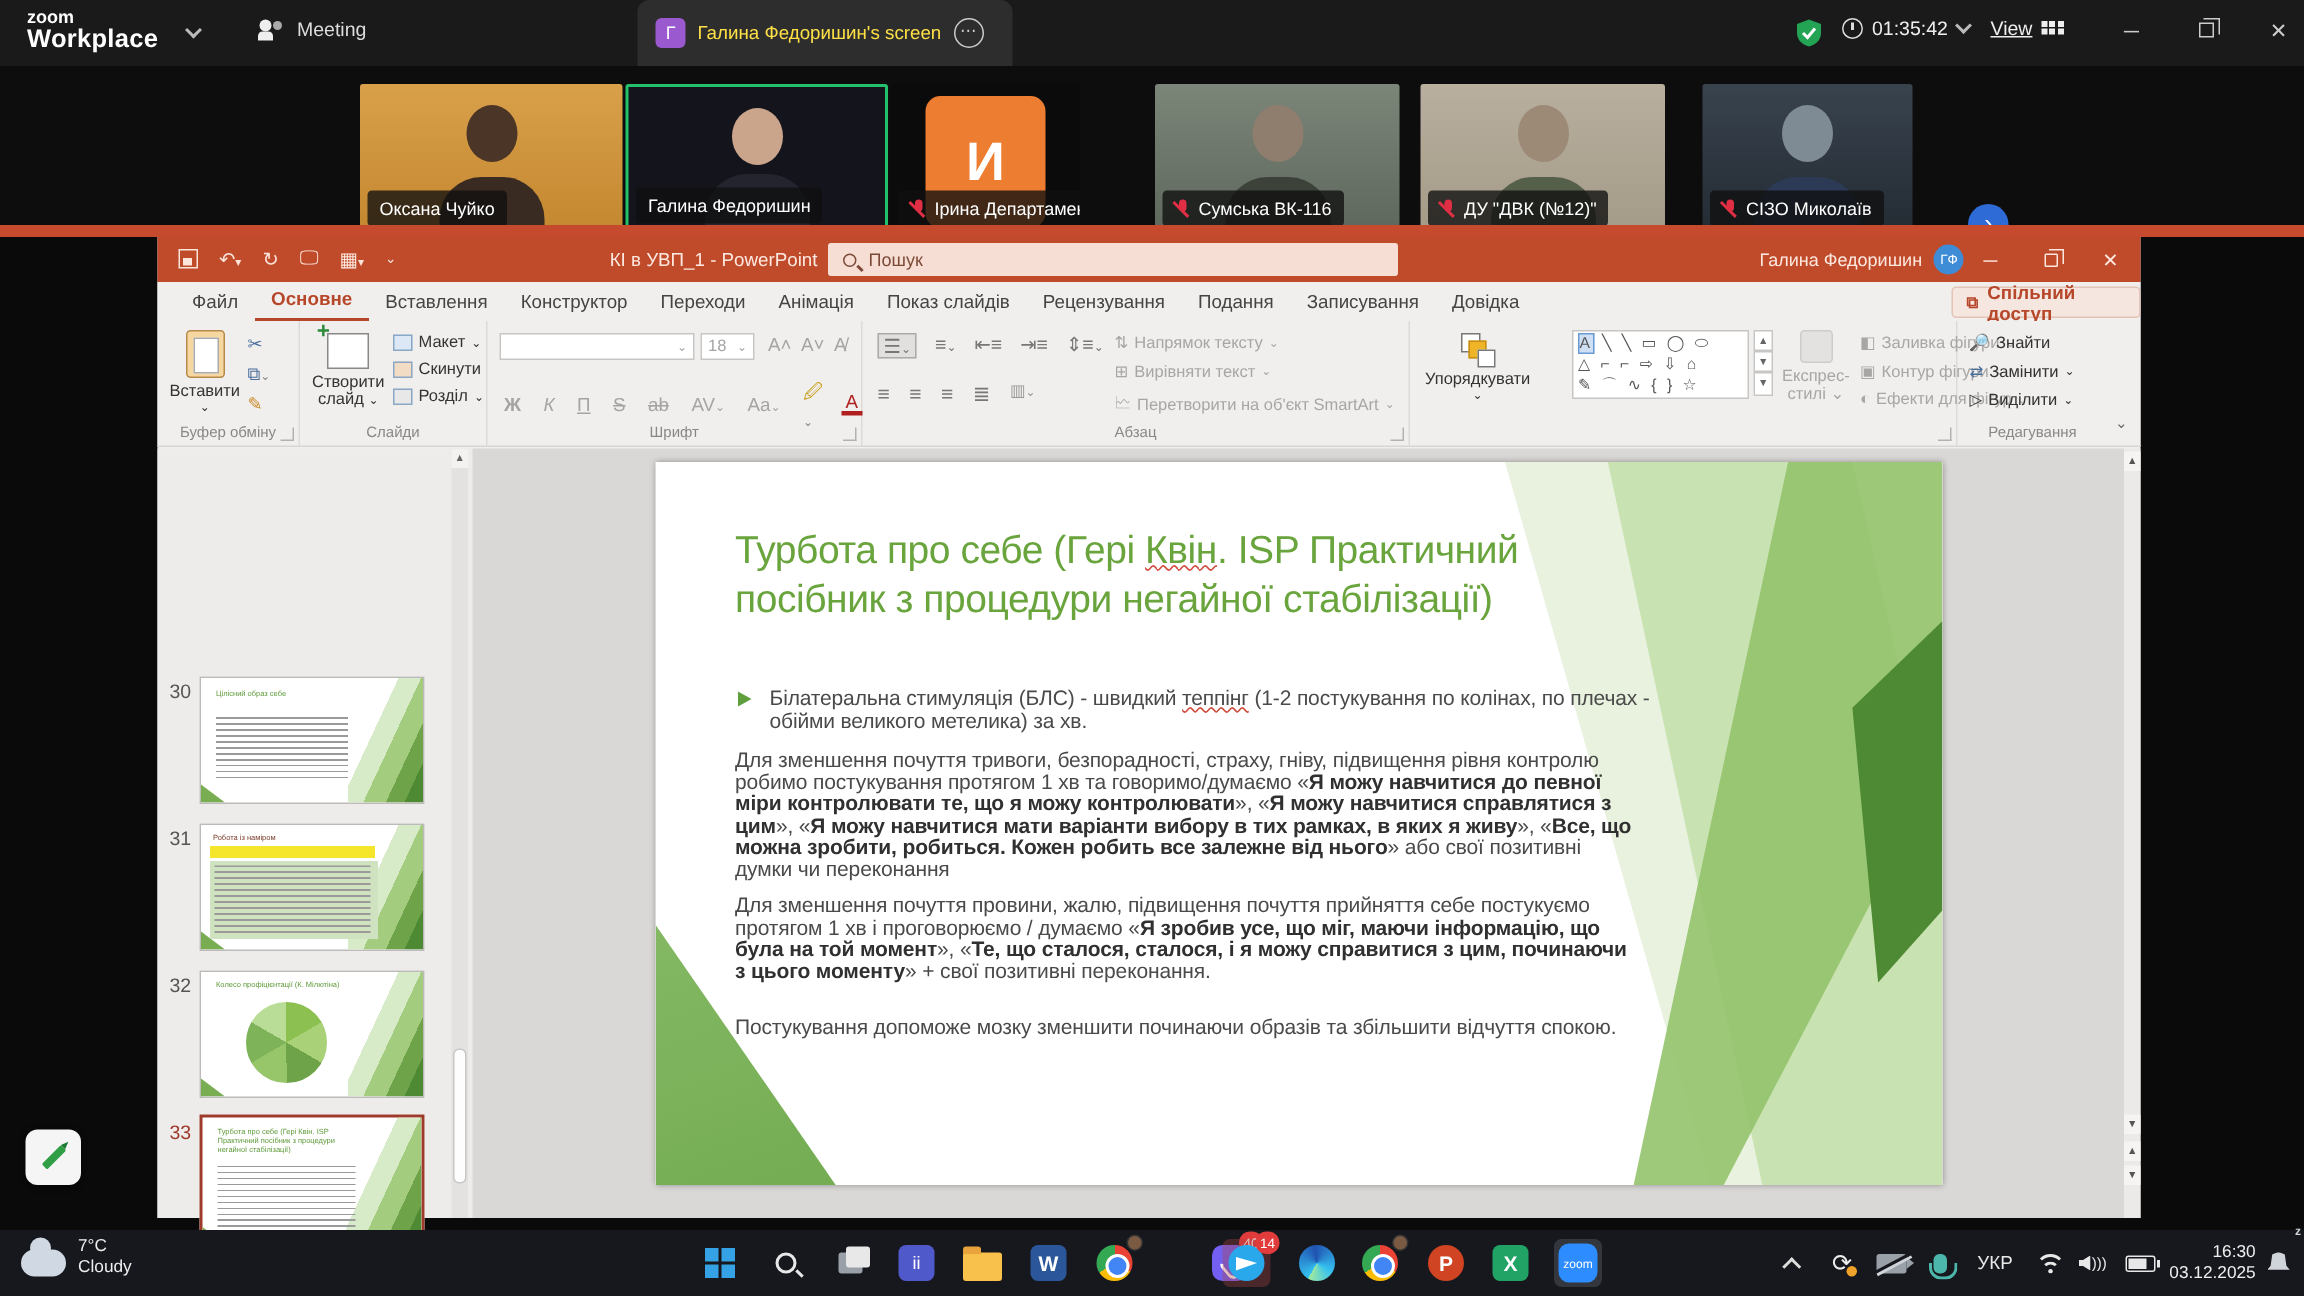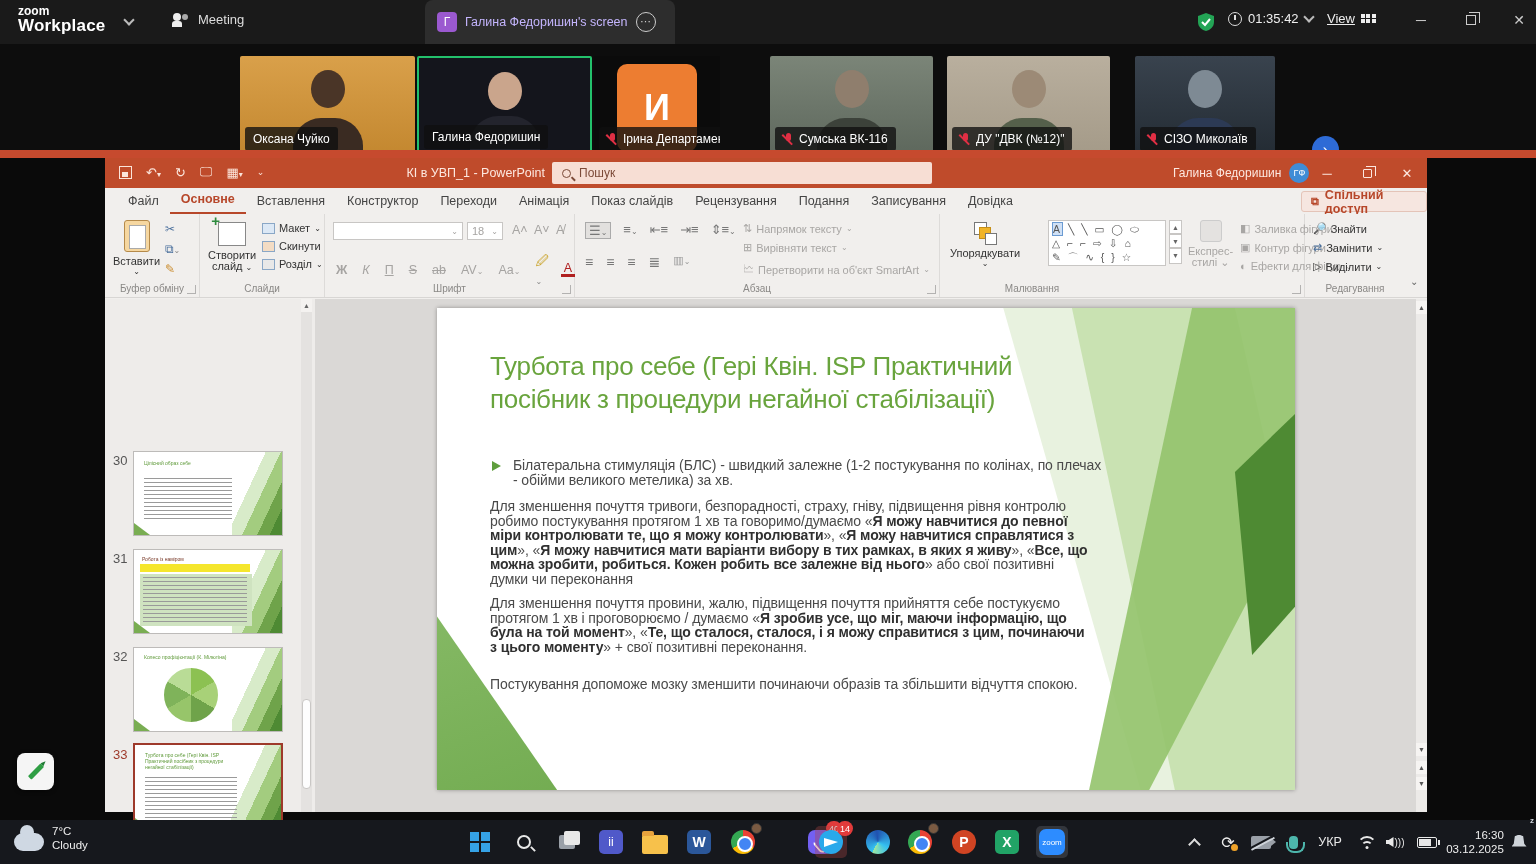--- a/index.html
+++ b/index.html
@@ -15,21 +15,21 @@
   .chev{display:inline-block;width:8px;height:8px;border-right:2px solid #bbb;border-bottom:2px solid #bbb;transform:rotate(45deg);}
   .ztab{display:flex;align-items:center;gap:8px;color:#ddd;font-size:13px;}
   #meet-tab{left:172px;top:12px;}
   .people-ico{width:18px;height:14px;position:relative;}
   .people-ico:before,.people-ico:after{content:"";position:absolute;background:#eee;border-radius:50% 50% 2px 2px;}
   .people-ico:before{left:1px;top:0;width:8px;height:8px;border-radius:50%;}
   .people-ico:after{left:0;top:8px;width:10px;height:6px;border-radius:3px 3px 0 0;}
   .people-ico i{position:absolute;right:2px;top:1px;width:6px;height:6px;background:#aaa;border-radius:50%;}
   #screen-tab{left:425px;top:0;width:250px;height:44px;background:#2d2d2d;border-radius:8px 8px 0 0;display:flex;align-items:center;gap:8px;padding:0 12px;}
   .gavatar{width:20px;height:20px;border-radius:4px;background:#9b59d0;color:#fff;font-size:12px;display:flex;align-items:center;justify-content:center;}
-  #screen-tab .lbl{font-size:12.5px;color:#c4b5fd;white-space:nowrap;}
+  #screen-tab .lbl{font-size:12.5px;color:#fde047;white-space:nowrap;}
   .dots-circle{width:20px;height:20px;border:1.5px solid #ccc;border-radius:50%;color:#ccc;font-size:11px;line-height:17px;text-align:center;}
   #shield{left:1196px;top:12px;width:20px;height:20px;}
   #ztime{left:1228px;top:11px;display:flex;align-items:center;gap:6px;font-size:13px;color:#eee;}
   .clock-ico{width:14px;height:14px;border:1.5px solid #ddd;border-radius:50%;position:relative;}
   .clock-ico:before{content:"";position:absolute;left:5px;top:2px;width:1.5px;height:5px;background:#ddd;}
   #zview{left:1327px;top:11px;display:flex;align-items:center;gap:6px;font-size:13px;color:#eee;text-decoration:underline;}
   .grid-ico{display:grid;grid-template-columns:4px 4px 4px;grid-gap:1.5px;}
   .grid-ico i{width:4px;height:4px;background:#eee;}
   .winbtn{top:0;width:46px;height:40px;color:#ccc;font-size:14px;display:flex;align-items:center;justify-content:center;}
   .restore-ico{width:10px;height:10px;border:1.5px solid #ccc;position:relative;}
@@ -110,21 +110,21 @@
   
   #canvas{left:210px;top:141px;width:1101px;height:513px;background:#dad8d6;}
   #slide{position:absolute;left:122px;top:9px;width:858px;height:482px;background:#fff;box-shadow:0 0 4px rgba(0,0,0,.35);overflow:hidden;}
   .dec{position:absolute;top:0;right:0;width:100%;height:100%;}
   .d1{clip-path:polygon(66% 0,100% 0,100% 100%,82% 100%);background:#e8f2df;}
   .d2{clip-path:polygon(74% 0,93% 0,100% 55%,100% 100%,86% 100%);background:#c9e2b2;}
   .d3{clip-path:polygon(88% 0,100% 0,100% 42%,83% 100%,76% 100%);background:#93c36b;opacity:.9;}
   .d4{clip-path:polygon(93% 34%,100% 22%,100% 62%,95% 72%);background:#4e8a33;}
   .d5{clip-path:polygon(0 64%,0 100%,14% 100%);background:linear-gradient(160deg,#9cc97c,#5f9e3d);}
   #slide-title{position:absolute;left:53px;top:42px;width:620px;font-size:26px;line-height:33px;color:#69a43d;letter-spacing:-.3px;}
-  .sp{text-decoration-style:wavy;text-decoration-color:#d04a3a;text-decoration-thickness:1px;}
+  .sp{text-decoration:underline;text-decoration-style:wavy;text-decoration-color:#d04a3a;text-decoration-thickness:1px;}
   .slide-body{position:absolute;font-size:14px;line-height:14.6px;color:#4a4a4a;letter-spacing:-.1px;}
   .rb{font-weight:bold;color:#303030;}
   .bullet-tri{position:absolute;width:0;height:0;border-left:9px solid #5f9e3d;border-top:5px solid transparent;border-bottom:5px solid transparent;}
   #cscroll{left:1311px;top:141px;width:11px;height:513px;background:#eceae8;}
   #cscroll .arr{position:absolute;left:0;width:11px;height:13px;color:#555;font-size:7px;text-align:center;line-height:13px;background:#f6f4f2;}
 
   
   #taskbar{left:0;top:820px;width:1536px;height:44px;background:#16181d;display:block;color:#fff;}
   #weather{position:absolute;left:14px;top:4px;display:flex;align-items:center;gap:8px;}
   .cloud{width:30px;height:18px;background:#cfd8e3;border-radius:10px;position:relative;margin-top:8px;}
@@ -439,21 +439,20 @@
         <div class="bigbtn dis-lab" style="left:248px;top:6px;color:#a8a6a4">
           <span style="width:22px;height:22px;background:#e4e2e0;border:1px solid #ccc;border-radius:3px"></span>
           <span>Експрес-</span>
           <span style="margin-top:-4px"><span>стилі</span> ⌄</span>
         </div>
         <div class="smallcol" style="left:300px;top:8px;width:140px">
           <span class="rsm dis-lab">◧ <span>Заливка фігури</span> <span style="font-size:8px">⌄</span></span>
           <span class="rsm dis-lab">▣ <span>Контур фігури</span> <span style="font-size:8px">⌄</span></span>
           <span class="rsm dis-lab">◐ <span>Ефекти для фігур</span> <span style="font-size:8px">⌄</span></span>
         </div>
-        <span class="glabel" style="left:-180px">Малювання</span>
         <span class="launcher"></span>
       </div>
 
       <div class="rgroup" style="left:1200px;width:100px;border-right:none">
         <div class="smallcol" style="left:8px;top:8px">
           <span class="rsm">🔎 <span>Знайти</span></span>
           <span class="rsm">
               <span style="color:#4a6f9c">⇄</span> 
               <span>Замінити</span> 
               <span style="font-size:8px">⌄</span>
@@ -512,21 +511,21 @@
 
     <div id="canvas" class="abs">
       <div id="slide">
         <div class="dec d1"></div>
         <div class="dec d2"></div>
         <div class="dec d3"></div>
         <div class="dec d4"></div>
         <div class="dec d5"></div>
         <div id="slide-title"><span>Турбота про себе (Гері </span><span class="sp">Квін</span><span>. ISP Практичний посібник з процедури негайної стабілізації)</span></div>
         <span class="bullet-tri" style="left:55px;top:153px"></span>
-        <div class="slide-body" style="left:76px;top:150px;width:592px"><span>Білатеральна стимуляція (БЛС) - швидкий </span><span class="sp">залежне</span><span> (1-2 постукування по колінах, по плечах - обійми великого метелика) за хв.</span></div>
+        <div class="slide-body" style="left:76px;top:150px;width:592px"><span>Білатеральна стимуляція (БЛС) - швидкий </span><span class="sp">теппінг</span><span> (1-2 постукування по колінах, по плечах - обійми великого метелика) за хв.</span></div>
         <div class="slide-body" style="left:53px;top:191px;width:600px"><span>Для зменшення почуття тривоги, безпорадності, страху, гніву, підвищення рівня контролю робимо постукування протягом 1 хв та говоримо/думаємо «</span><span class="rb">Я можу навчитися до певної міри контролювати те, що я можу контролювати</span><span>», «</span><span class="rb">Я можу навчитися справлятися з цим</span><span>», «</span><span class="rb">Я можу навчитися мати варіанти вибору в тих рамках, в яких я живу</span><span>», «</span><span class="rb">Все, що можна зробити, робиться. Кожен робить все залежне від нього</span><span>» або свої позитивні думки чи переконання</span></div>
         <div class="slide-body" style="left:53px;top:288px;width:600px"><span>Для зменшення почуття провини, жалю, підвищення почуття прийняття себе постукуємо протягом 1 хв і проговорюємо / думаємо «</span><span class="rb">Я зробив усе, що міг, маючи інформацію, що була на той момент</span><span>», «</span><span class="rb">Те, що сталося, сталося, і я можу справитися з цим, починаючи з цього моменту</span><span>» + свої позитивні переконання.</span></div>
         <div class="slide-body" style="left:53px;top:369px;width:600px">Постукування допоможе мозку зменшити починаючи образів та збільшити відчуття спокою.</div>
       </div>
     </div>
     <div id="cscroll" class="abs">
       <span class="arr" style="top:2px">▲</span>
       <span class="arr" style="top:444px">▼</span>
       <span class="arr" style="top:462px">▲</span>
       <span class="arr" style="top:478px">▼</span>

